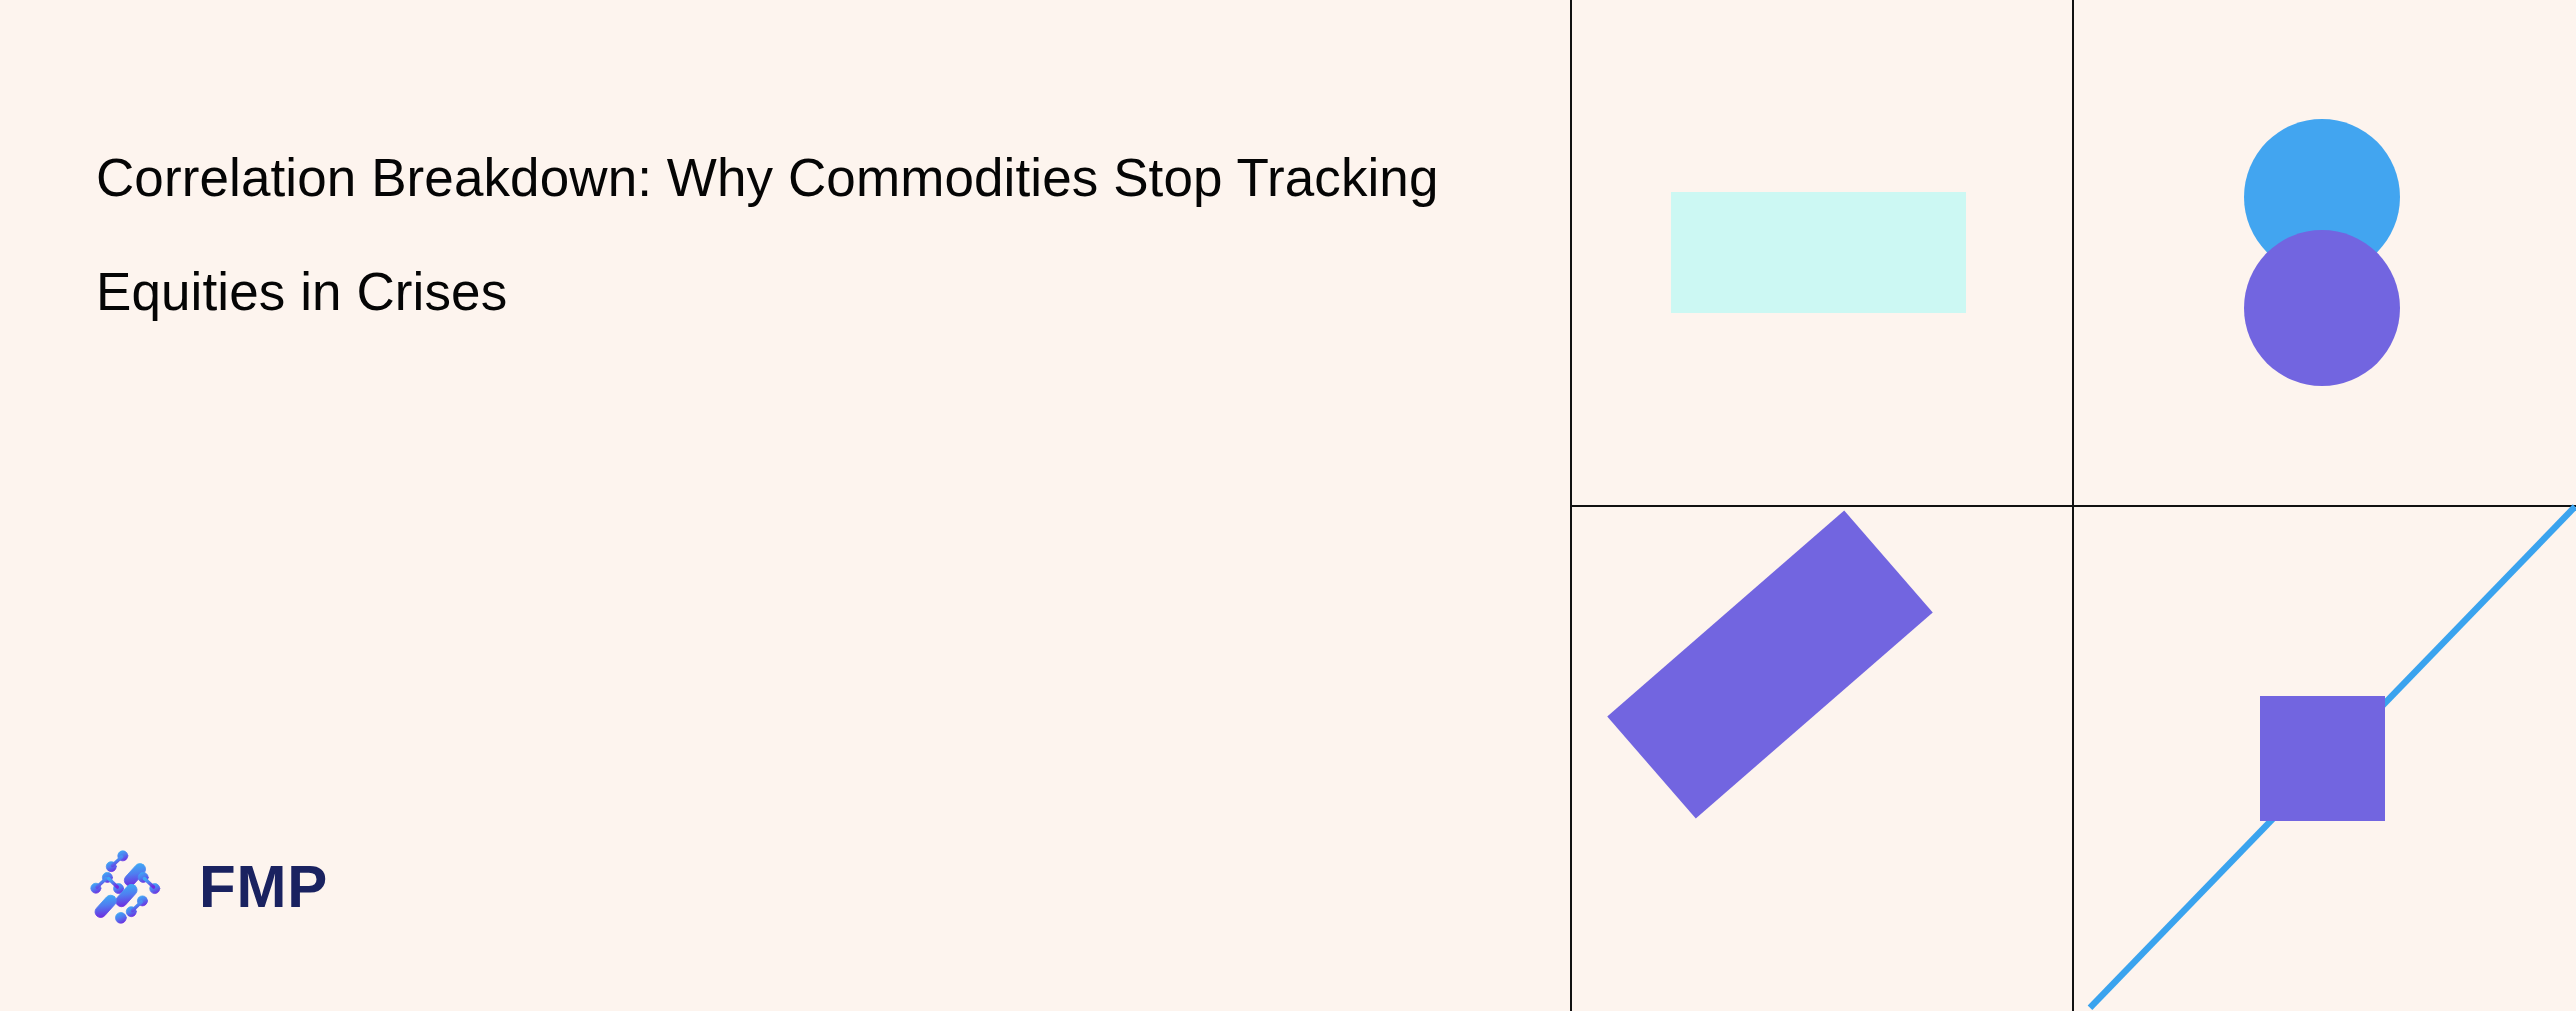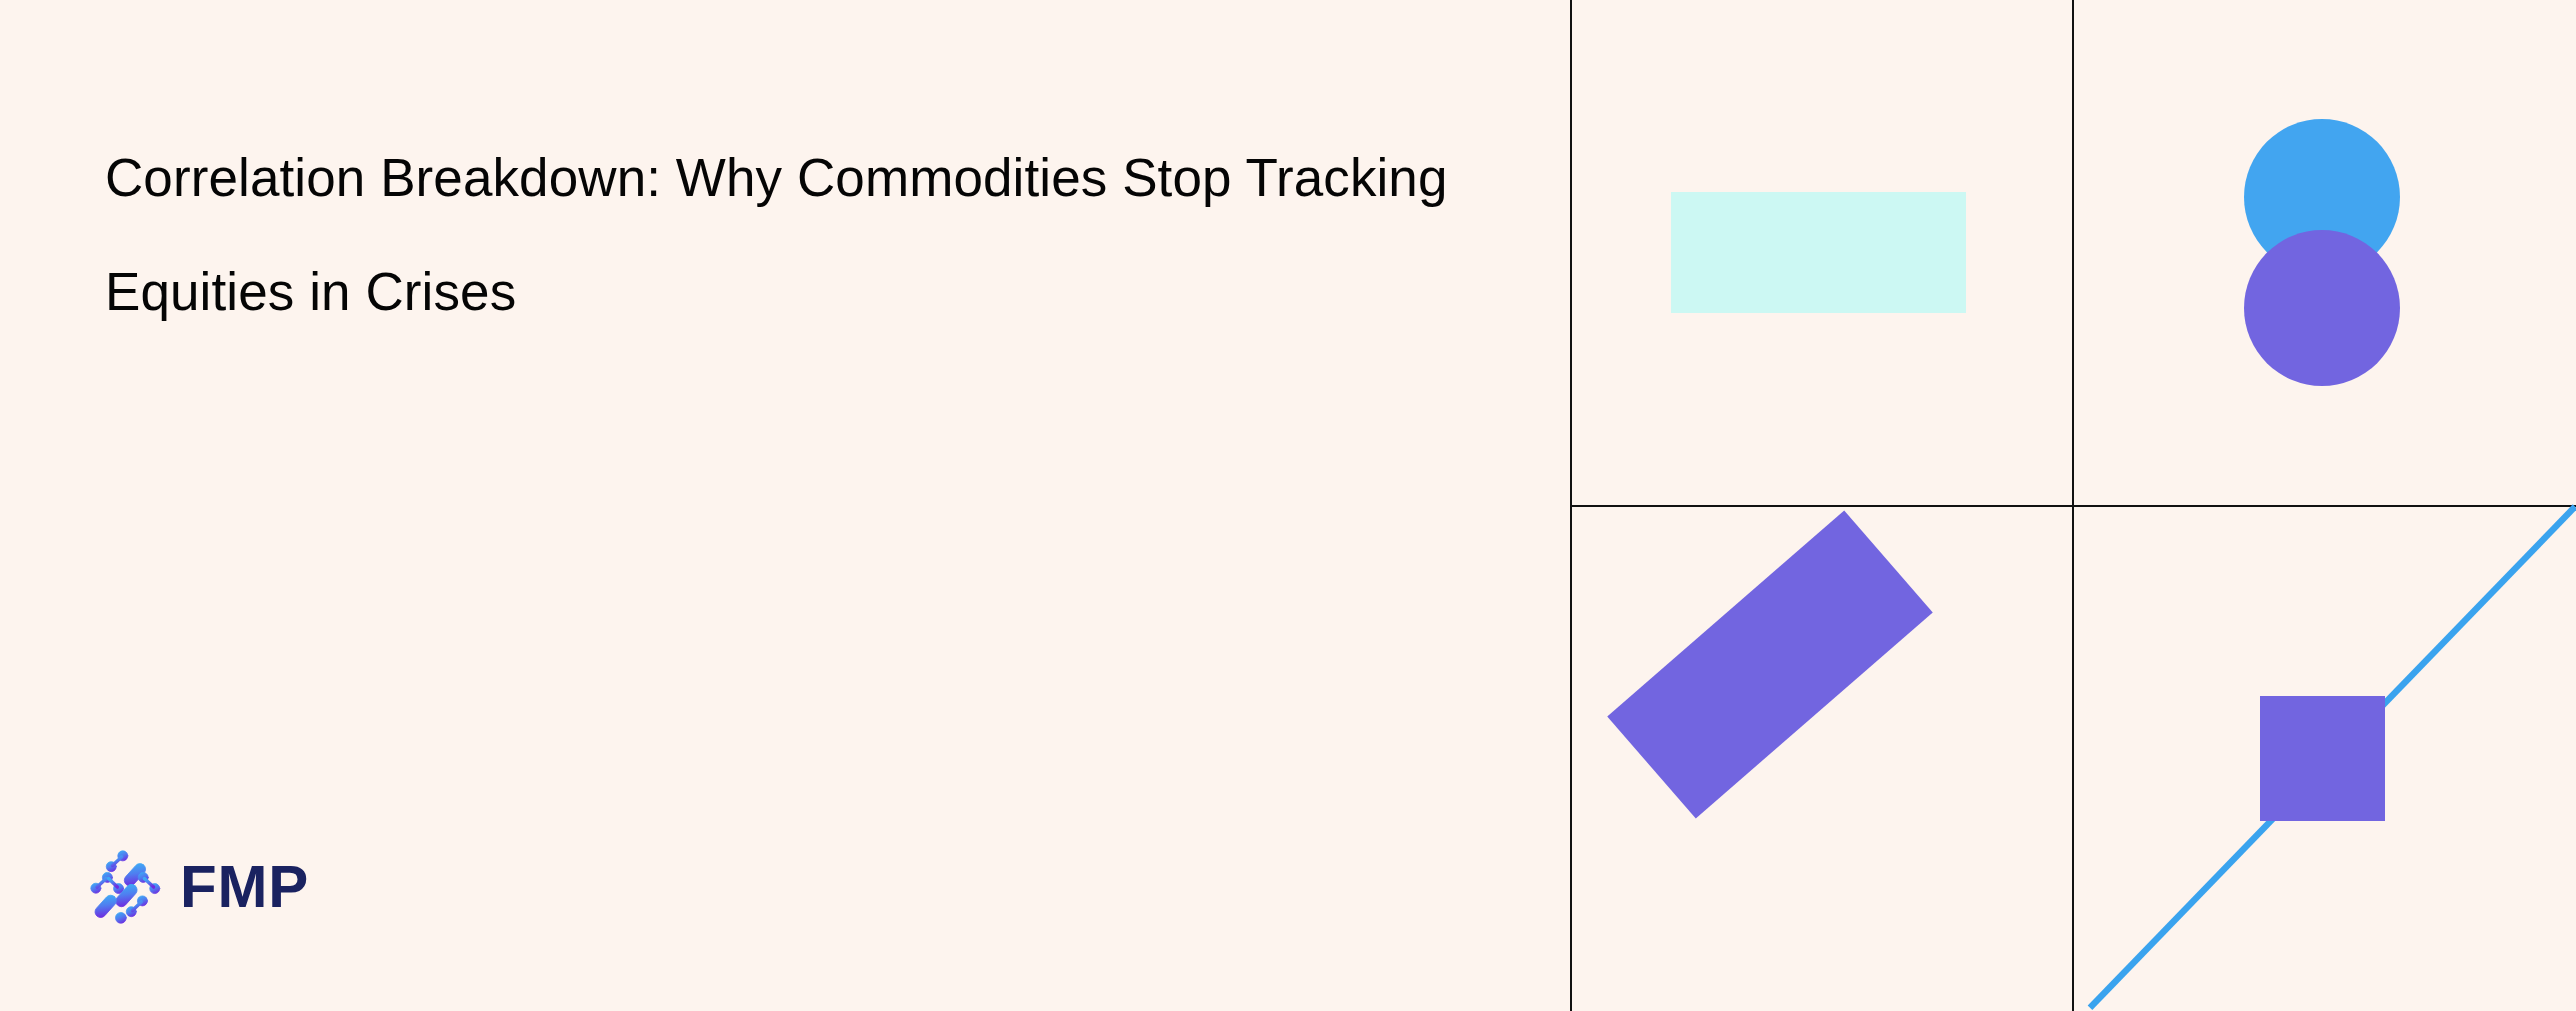--- a/index.html
+++ b/index.html
@@ -24,39 +24,39 @@
   .left-panel {
     position: absolute;
     left: 0;
     top: 0;
     width: 1570px;
     height: 1011px;
   }
 
   .title {
     position: absolute;
-    left: 105px;
+    left: 96px;
     top: 85px;
     width: 1369px;
     font-size: 53px;
     line-height: 114px;
     font-weight: 400;
     color: #050505;
     letter-spacing: 0.1px;
     white-space: pre-line;
   }
 
   
   .logo {
     position: absolute;
     left: 87px;
     top: 837px;
     display: flex;
     align-items: center;
-    gap: 16px;
+    gap: 35px;
     height: 97px;
   }
   .logo-mark {
     width: 77px;
     height: 77px;
     display: block;
   }
   .logo-wordmark {
     font-size: 60px;
     font-weight: 700;

